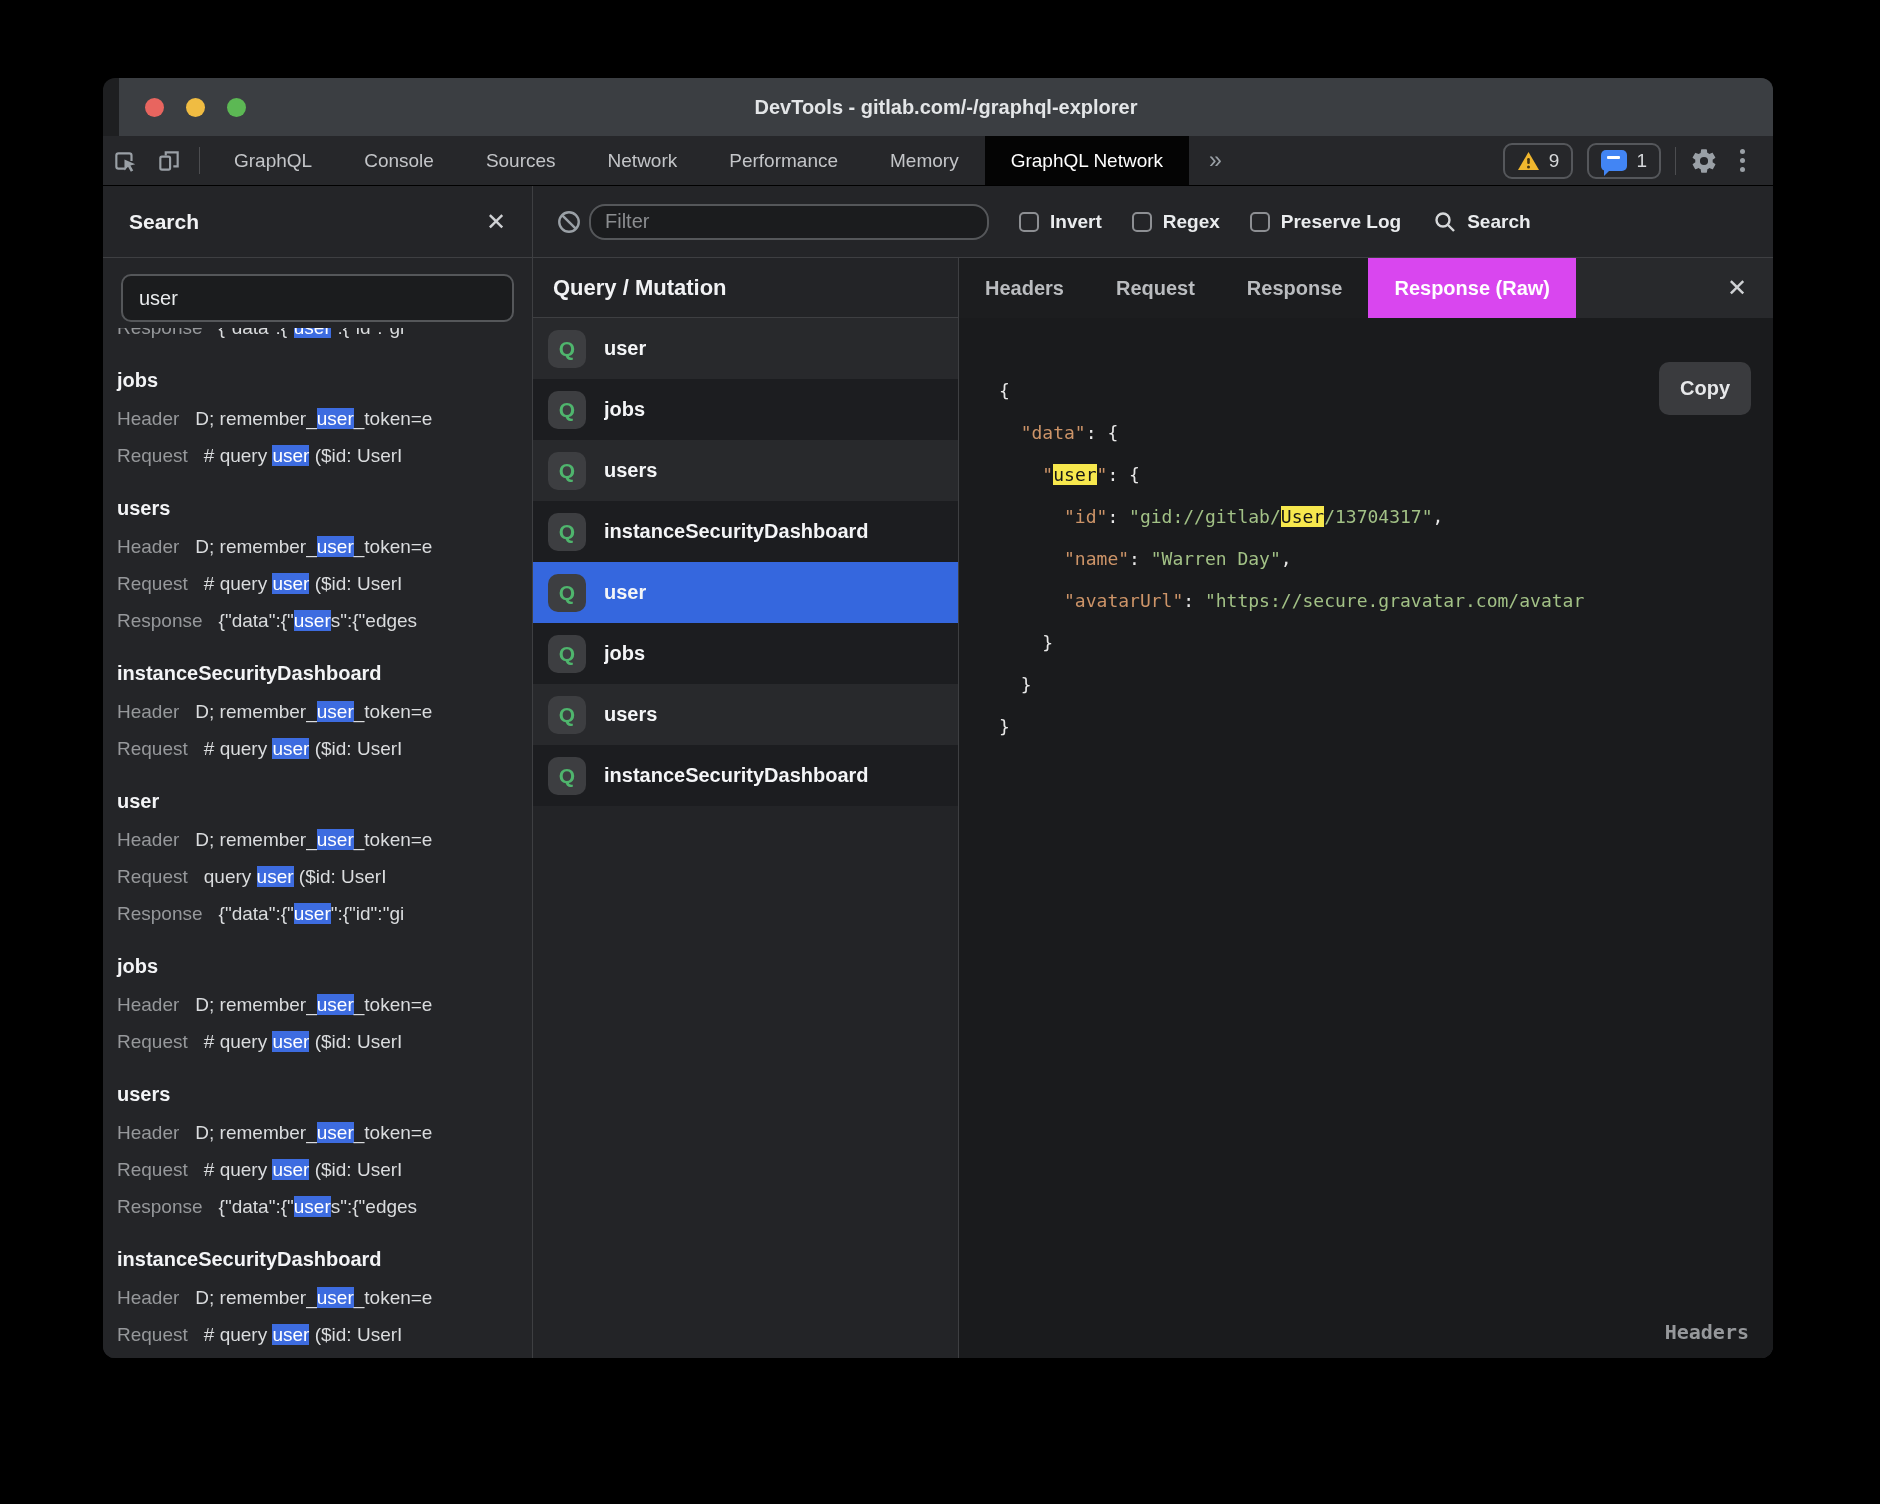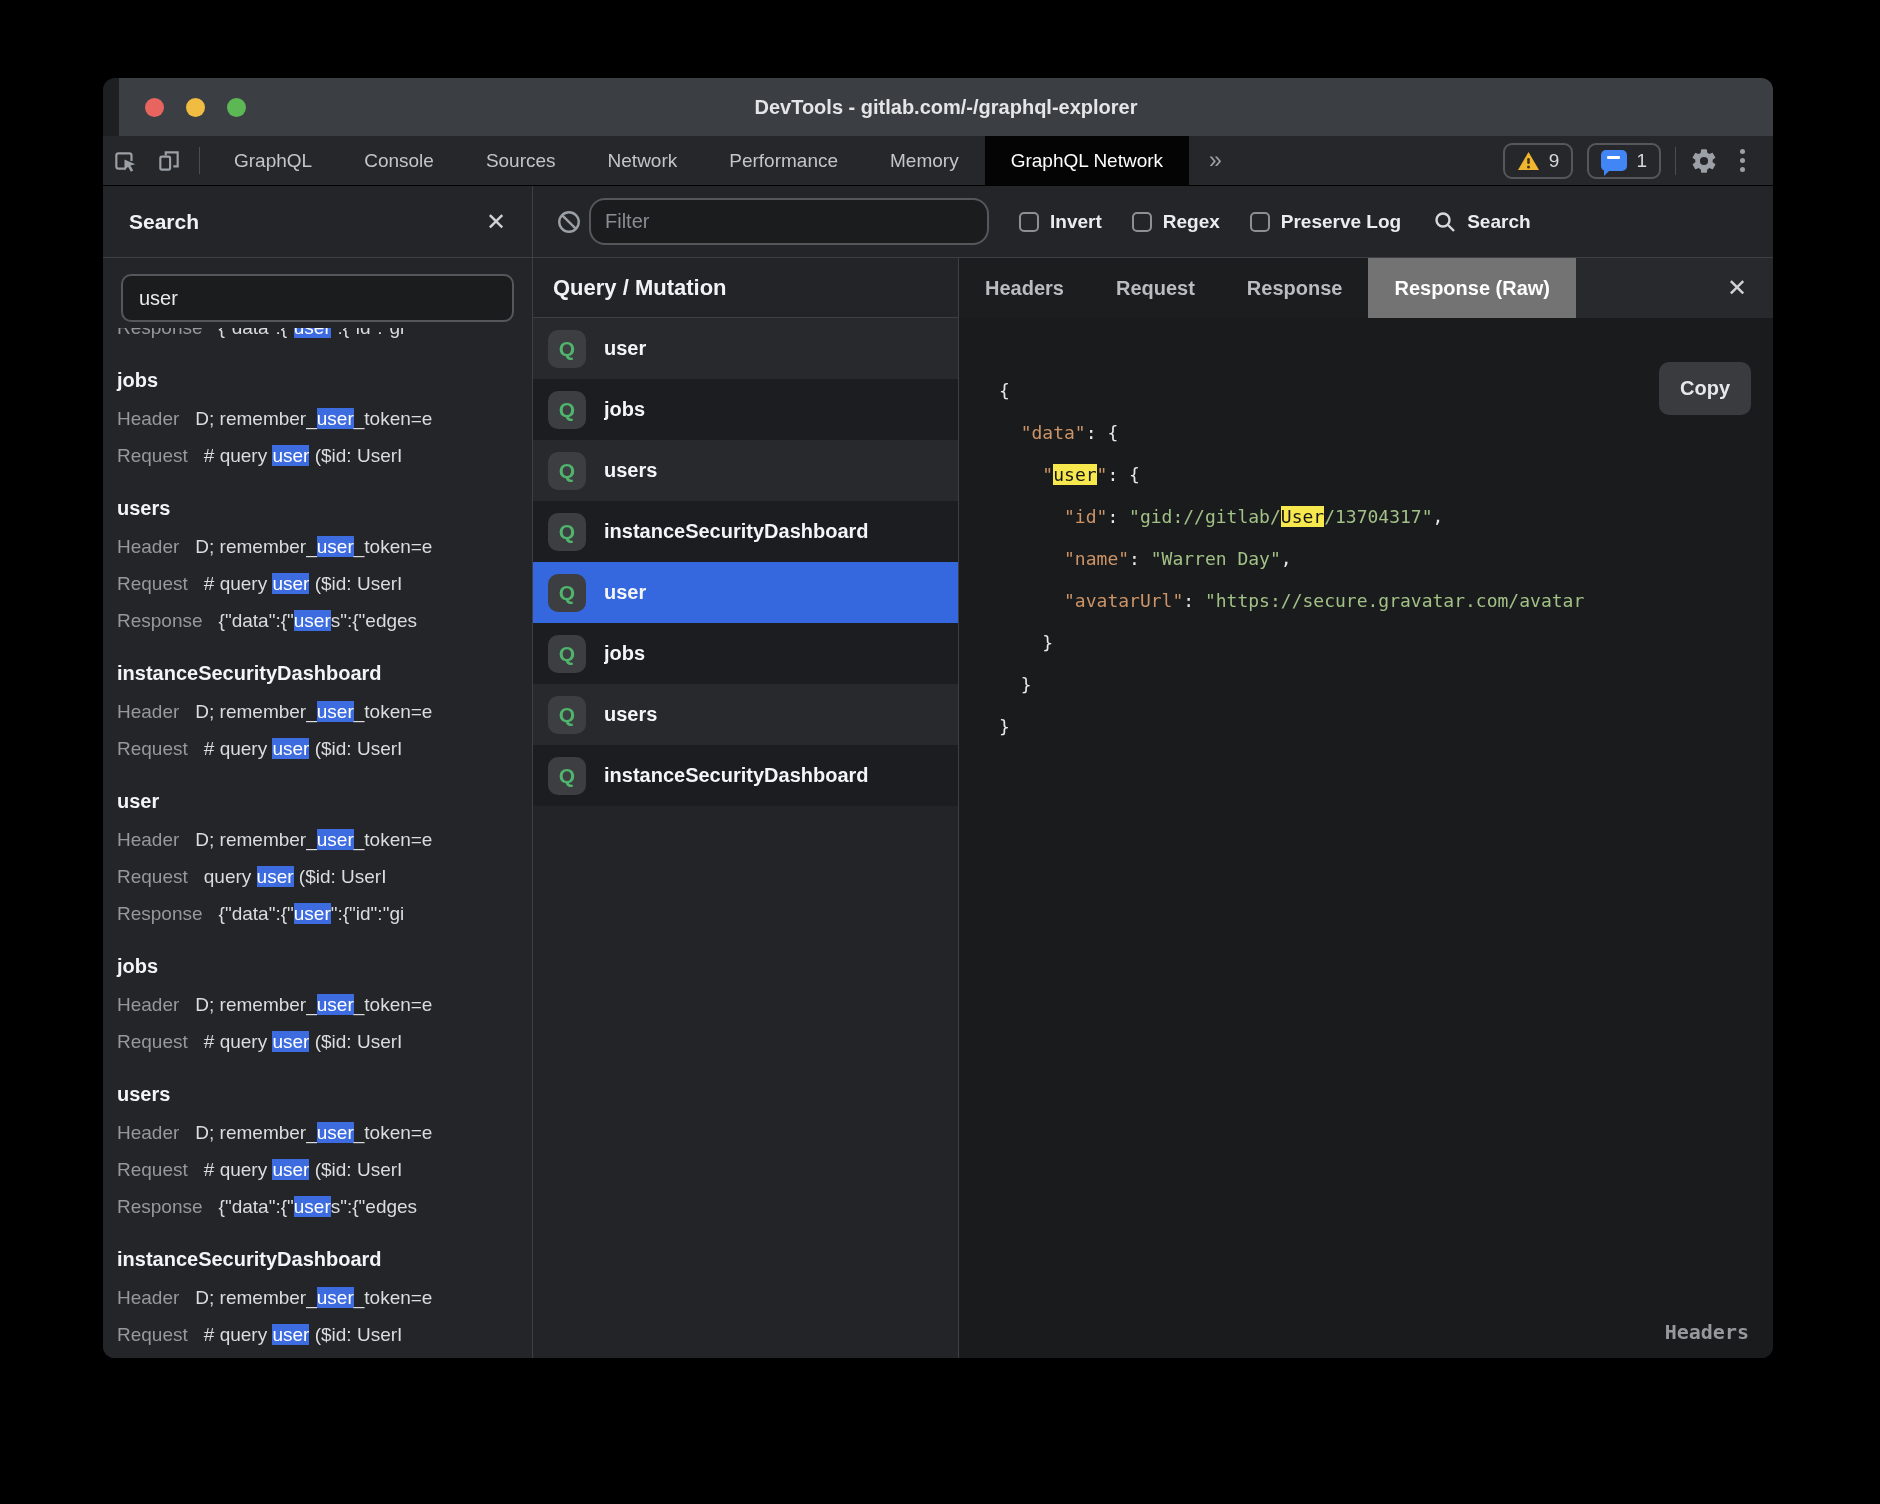--- a/index.html
+++ b/index.html
@@ -51,41 +51,41 @@
   .sgroup { margin-top:14px; }
   .sgtitle { padding:0 14px; color:#f3f4f6; font-weight:bold; font-size:20px; line-height:40px; white-space:nowrap; overflow:hidden; }
   .sline { padding:0 0 0 14px; color:#dadcde; font-size:19px; line-height:37px; white-space:nowrap; overflow:hidden; }
   .slabel { color:#96989b; margin-right:16px; }
   .hl { background:#3d6ce0; color:#ffffff; }
   .sline.partial { margin-top:-19px; }
   
   .network-area { flex:1; display:flex; flex-direction:column; min-width:0; }
   .filter-row { flex:none; height:72px; border-bottom:1px solid #3e3f42; display:flex; align-items:center; padding:0 10px 0 16px; background:#242528; }
   .block-icon { width:40px; display:flex; align-items:center; justify-content:center; }
-  .filter-input { width:400px; height:47px; background:#1b1c1e; border:2px solid #55575a; border-radius:16px; color:#7dd3fc; font-size:20px; padding:0 14px; outline:none; font-family:"Liberation Sans",sans-serif; }
+  .filter-input { width:400px; height:36px; background:#1b1c1e; border:2px solid #55575a; border-radius:16px; color:#7dd3fc; font-size:20px; padding:0 14px; outline:none; font-family:"Liberation Sans",sans-serif; }
   .filter-input::placeholder { color:#8b8d90; }
   .text-input::placeholder { color:#8b8d90; }
   .cb { display:flex; align-items:center; gap:11px; margin-left:30px; color:#eaecee; font-size:19px; font-weight:600; white-space:nowrap; }
   .cbbox { width:20px; height:20px; border:2px solid #8d8f93; border-radius:5px; flex:none; }
   .search-lbl { display:flex; align-items:center; gap:10px; margin-left:32px; color:#eaecee; font-size:19px; font-weight:600; }
   .network-body { flex:1; display:flex; min-height:0; }
   
   .query-list { flex:none; width:426px; border-right:1px solid #3e3f42; background:#232427; display:flex; flex-direction:column; }
   .ql-header { flex:none; height:60px; border-bottom:1px solid #3e3f42; display:flex; align-items:center; padding:0 20px; color:#f1f2f4; font-size:22px; font-weight:bold; }
   .qrows { flex:1; overflow:hidden; }
   .qrow { height:61px; display:flex; align-items:center; gap:18px; padding:0 15px; background:#28292c; }
   .qrow.alt { background:#1c1d20; }
   .qrow.sel { background:#3567de; }
   .qbadge { flex:none; width:38px; height:38px; border-radius:10px; background:#3d3e41; color:#4fb56d; font-size:21px; font-weight:bold; display:flex; align-items:center; justify-content:center; }
   .qlabel { color:#f4f5f7; font-size:20px; font-weight:600; white-space:nowrap; overflow:hidden; }
   
   .detail { flex:1; display:flex; flex-direction:column; min-width:0; background:#1a1b1d;gap:22px; }
   .detail-tabs { flex:none; height:60px; display:flex; align-items:stretch; background:#1c1d1f; }
   .dtab { padding:0 26px; display:flex; align-items:center; color:#babcbf; font-size:20px; font-weight:600; white-space:nowrap; }
-  .dtab.active { background:#737373; color:#ffffff; font-weight:bold; }
+  .dtab.active { background:#d946ef; color:#ffffff; font-weight:bold; }
   .dtabs-rest { flex:1; background:#28292c; display:flex; align-items:center; justify-content:flex-end; padding-right:26px; }
   .code-area { flex:1; position:relative; overflow:hidden; padding:30px 0 0 40px; font-family:"DejaVu Sans Mono",monospace; }
   .jline { white-space:pre; font-size:18px; line-height:42px; color:#e8e8e8; }
   .j-p { color:#e8e8e8; }
   .j-k { color:#cd9468; }
   .j-s { color:#a2c186; }
   .j-h { background:#f7e84d; color:#161616; }
   .copy-btn { position:absolute; top:22px; right:22px; background:#3a3b3e; color:#e7e8ea; border:none; border-radius:10px; padding:15px 21px; font-size:20px; font-weight:600; font-family:"Liberation Sans",sans-serif;text-align:right; }
   .support { position:absolute; right:24px; bottom:14px; color:#96989b; font-size:20px; font-weight:bold; }
 </style>

